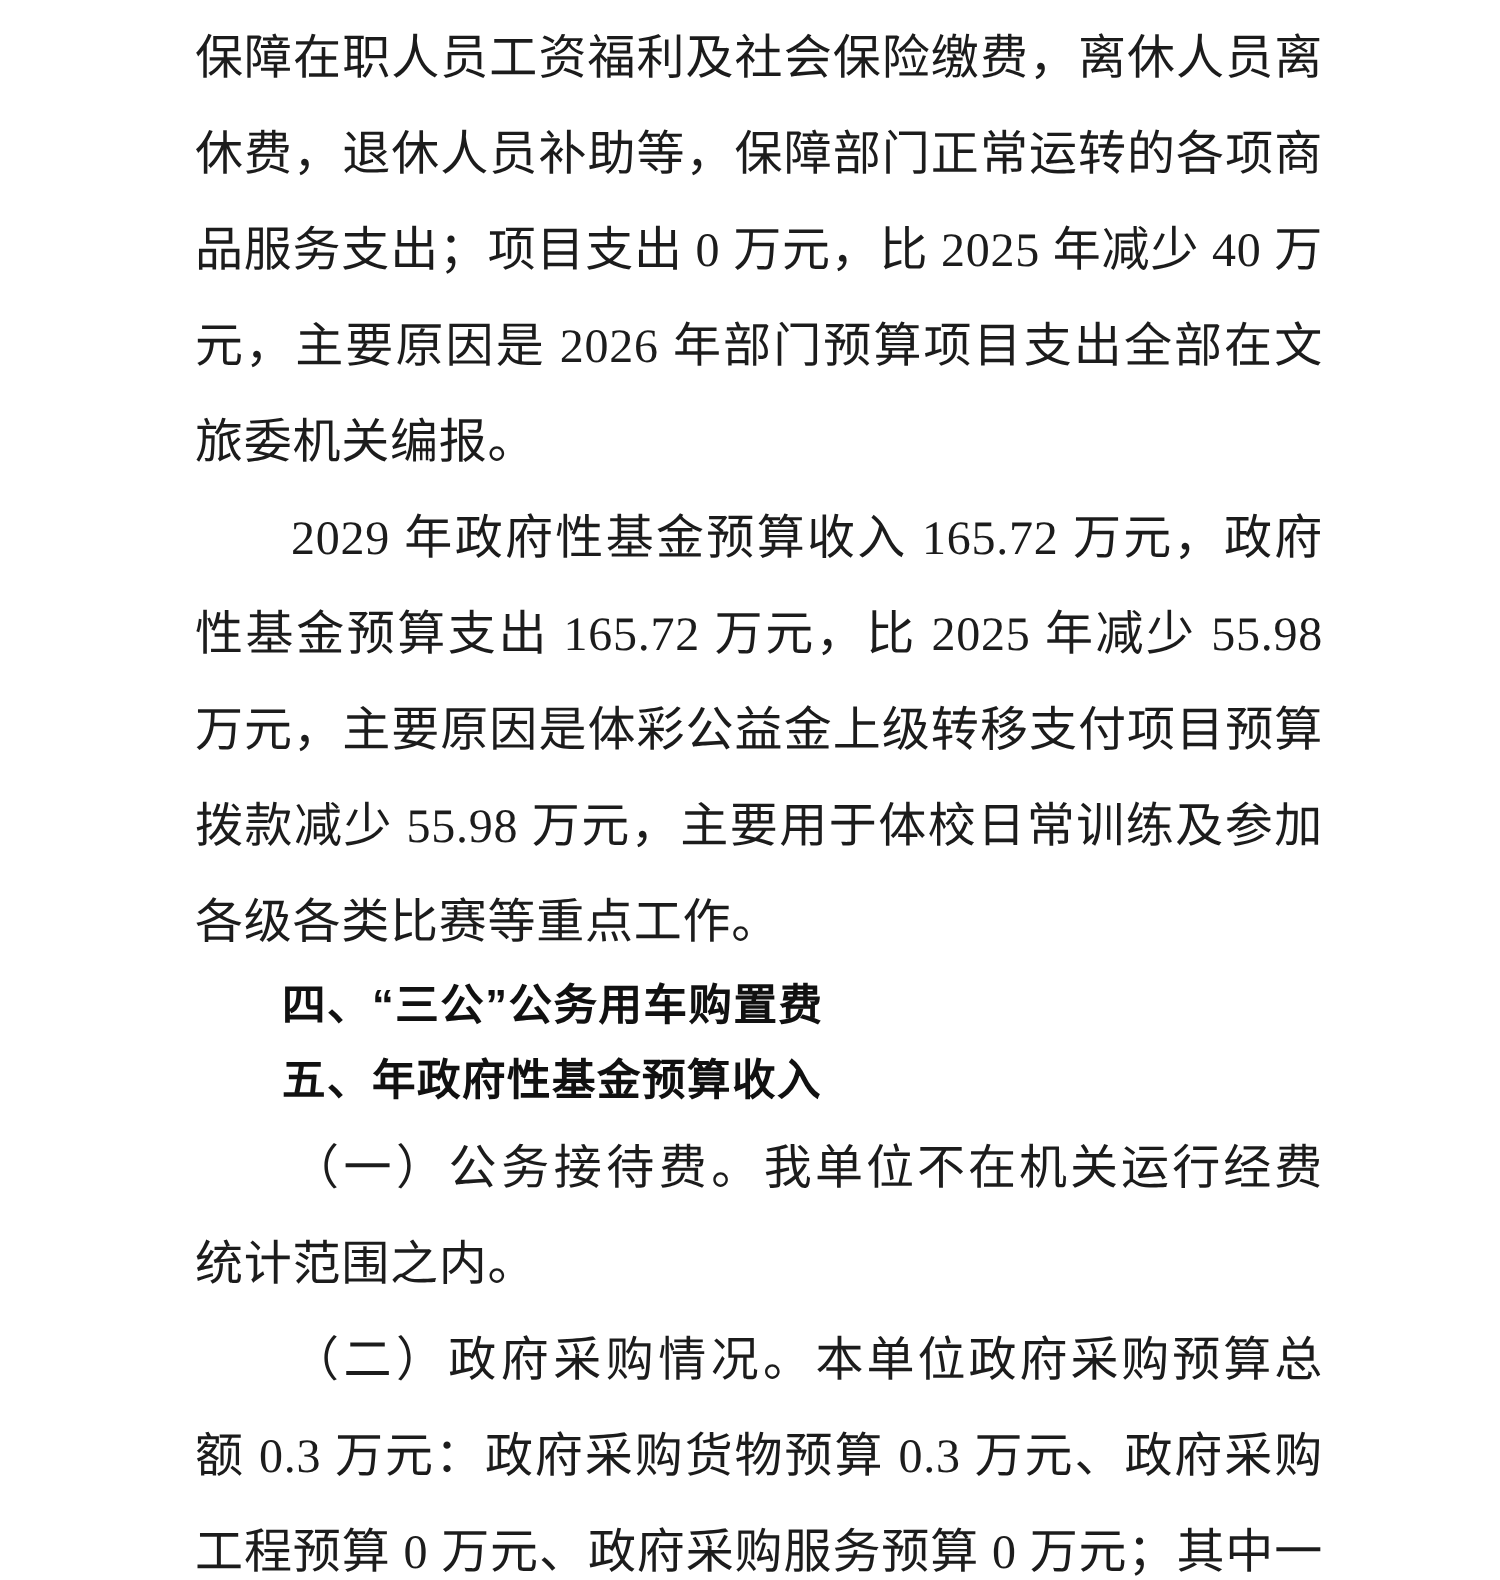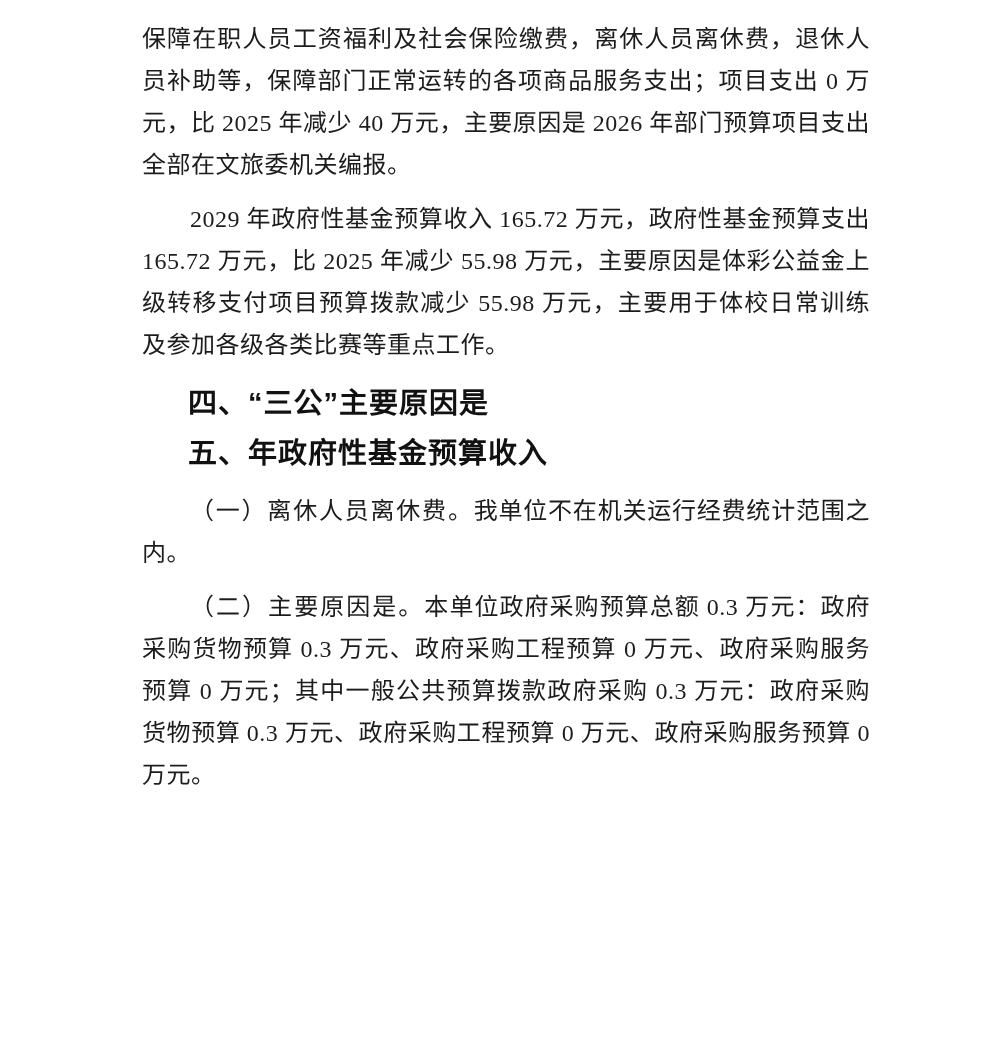--- a/index.html
+++ b/index.html
@@ -14,24 +14,24 @@
     background: #ffffff;
     overflow: hidden;
     box-sizing: border-box;
     padding: 6px 118px 0 130px;
     color: #1c1c1c;
   }
   .doc-body {
     width: 752px;
   }
   p.body-para {
-    margin: 12px;
+    margin: 0;
     font-family: "Liberation Serif", "DejaVu Serif", serif;
-    font-size: 24px;
-    line-height: 42px;
+    font-size: 32px;
+    line-height: 64px;
     text-align: justify;
     letter-spacing: 0.5px;
     color: #1c1c1c;
   }
   p.body-para.indented {
     text-indent: 2em;
   }
   h2.section-heading {
     margin: 0;
     font-family: "Liberation Sans", "DejaVu Sans", sans-serif;
@@ -51,23 +51,23 @@
 </head>
 <body>
 
 <div class="page">
   <div class="doc-body">
 
     <p class="body-para">保障在职人员工资福利及社会保险缴费，离休人员离休费，退休人员补助等，保障部门正常运转的各项商品服务支出；项目支出 0 万元，比 2025 年减少 40 万元，主要原因是 2026 年部门预算项目支出全部在文旅委机关编报。</p>
 
     <p class="body-para indented">2029 年政府性基金预算收入 165.72 万元，政府性基金预算支出 165.72 万元，比 2025 年减少 55.98 万元，主要原因是体彩公益金上级转移支付项目预算拨款减少 55.98 万元，主要用于体校日常训练及参加各级各类比赛等重点工作。</p>
 
-    <h2 class="section-heading">四、“三公”主要原因是</h2>
+    <h2 class="section-heading">四、“三公”公务用车购置费</h2>
 
 
     <h2 class="section-heading">五、年政府性基金预算收入</h2>
 
-    <p class="body-para indented"><span class="lead-in">（一）离休人员离休费。</span><span>我单位不在机关运行经费统计范围之内。</span></p>
+    <p class="body-para indented"><span class="lead-in">（一）公务接待费。</span><span>我单位不在机关运行经费统计范围之内。</span></p>
 
-    <p class="body-para indented"><span class="lead-in">（二）主要原因是。</span><span>本单位政府采购预算总额 0.3 万元：政府采购货物预算 0.3 万元、政府采购工程预算 0 万元、政府采购服务预算 0 万元；其中一般公共预算拨款政府采购 0.3 万元：政府采购货物预算 0.3 万元、政府采购工程预算 0 万元、政府采购服务预算 0 万元。</span></p>
+    <p class="body-para indented"><span class="lead-in">（二）政府采购情况。</span><span>本单位政府采购预算总额 0.3 万元：政府采购货物预算 0.3 万元、政府采购工程预算 0 万元、政府采购服务预算 0 万元；其中一般公共预算拨款政府采购 0.3 万元：政府采购货物预算 0.3 万元、政府采购工程预算 0 万元、政府采购服务预算 0 万元。</span></p>
 
   </div>
 </div>
 
 </body></html>

